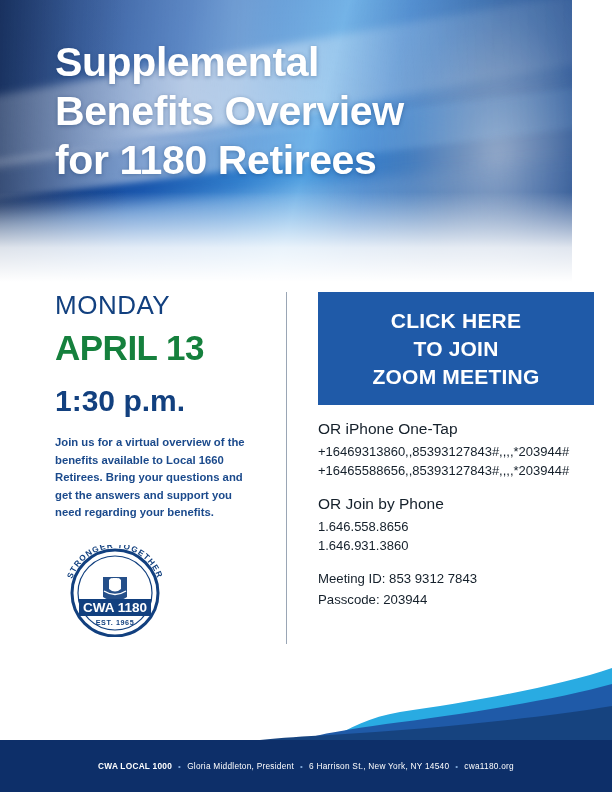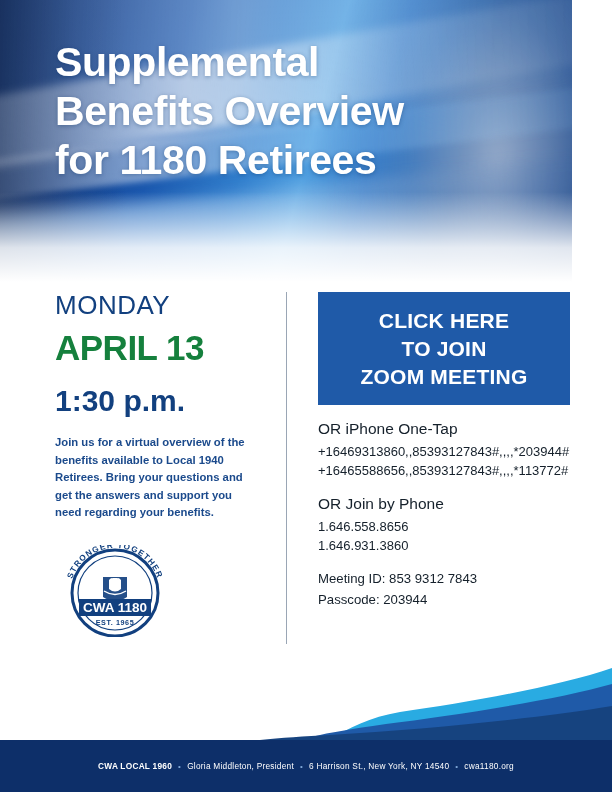--- a/index.html
+++ b/index.html
@@ -177,21 +177,21 @@
     width: 124px;
     height: 92px;
   }
   .logo svg { display: block; }
 
   
   .zoom-btn {
     position: absolute;
     left: 318px;
     top: 292px;
-    width: 252px;
+    width: 276px;
     height: 113px;
     background: #1f5aa8;
     color: #ffffff;
     display: flex;
     flex-direction: column;
     align-items: center;
     justify-content: center;
     text-align: center;
     cursor: pointer;
   }
@@ -283,21 +283,21 @@
       <div>for 1180 Retirees</div>
     </div>
   </div>
 
   <div class="divider"></div>
 
   <div class="left-col">
     <div class="day">MONDAY</div>
     <div class="date">APRIL 13</div>
     <div class="time">1:30 p.m.</div>
-    <div class="blurb">Join us for a virtual overview of the benefits available to Local 1940 Retirees. Bring your questions and get the answers and support you need regarding your benefits.</div>
+    <div class="blurb">Join us for a virtual overview of the benefits available to Local 1660 Retirees. Bring your questions and get the answers and support you need regarding your benefits.</div>
   </div>
 
   <div class="logo">
     <svg width="124" height="92" viewBox="0 0 124 92" xmlns="http://www.w3.org/2000/svg">
       <defs>
         <path id="arcpath" d="M 17,48 A 45,45 0 0 1 107,48"></path>
       </defs>
 
       <circle cx="62" cy="48" r="43" fill="#ffffff" stroke="#12407f" stroke-width="3"></circle>
       <circle cx="62" cy="48" r="37" fill="#ffffff" stroke="#12407f" stroke-width="1.2"></circle>
@@ -321,21 +321,21 @@
 
   <div class="zoom-btn">
     <span>CLICK HERE</span>
     <span>TO JOIN</span>
     <span>ZOOM MEETING</span>
   </div>
 
   <div class="right-col">
     <div class="rc-head">OR iPhone One-Tap</div>
     <div class="rc-line">+16469313860,,85393127843#,,,,*203944#</div>
-    <div class="rc-line">+16465588656,,85393127843#,,,,*113772#</div>
+    <div class="rc-line">+16465588656,,85393127843#,,,,*203944#</div>
 
     <div class="rc-gap"></div>
 
     <div class="rc-head">OR Join by Phone</div>
     <div class="rc-line">1.646.558.8656</div>
     <div class="rc-line">1.646.931.3860</div>
 
     <div class="rc-gap"></div>
 
     <div class="rc-meta">Meeting ID: 853 9312 7843</div>
@@ -345,21 +345,21 @@
   <div class="footer-wave">
     <svg width="612" height="90" viewBox="0 0 612 90" xmlns="http://www.w3.org/2000/svg">
       <path d="M330,90 L612,90 L612,18 C560,36 470,52 400,62 C370,67 348,78 330,90 Z" fill="#29abe2"></path>
       <path d="M300,90 L612,90 L612,34 C556,50 452,66 386,74 C350,79 320,84 300,90 Z" fill="#1f5aa8"></path>
       <path d="M260,90 L612,90 L612,56 C540,68 430,79 330,85 C305,86 280,88 260,90 Z" fill="#16437f"></path>
     </svg>
   </div>
 
   <div class="footer-bar"></div>
   <div class="footer-text">
-    <span class="b">CWA LOCAL 1960</span>
+    <span class="b">CWA LOCAL 1000</span>
     <span class="footer-sep">•</span>
     <span>Gloria Middleton, President</span>
     <span class="footer-sep">•</span>
     <span>6 Harrison St., New York, NY 14540</span>
     <span class="footer-sep">•</span>
     <span>cwa1180.org</span>
   </div>
 
 </div>
 

